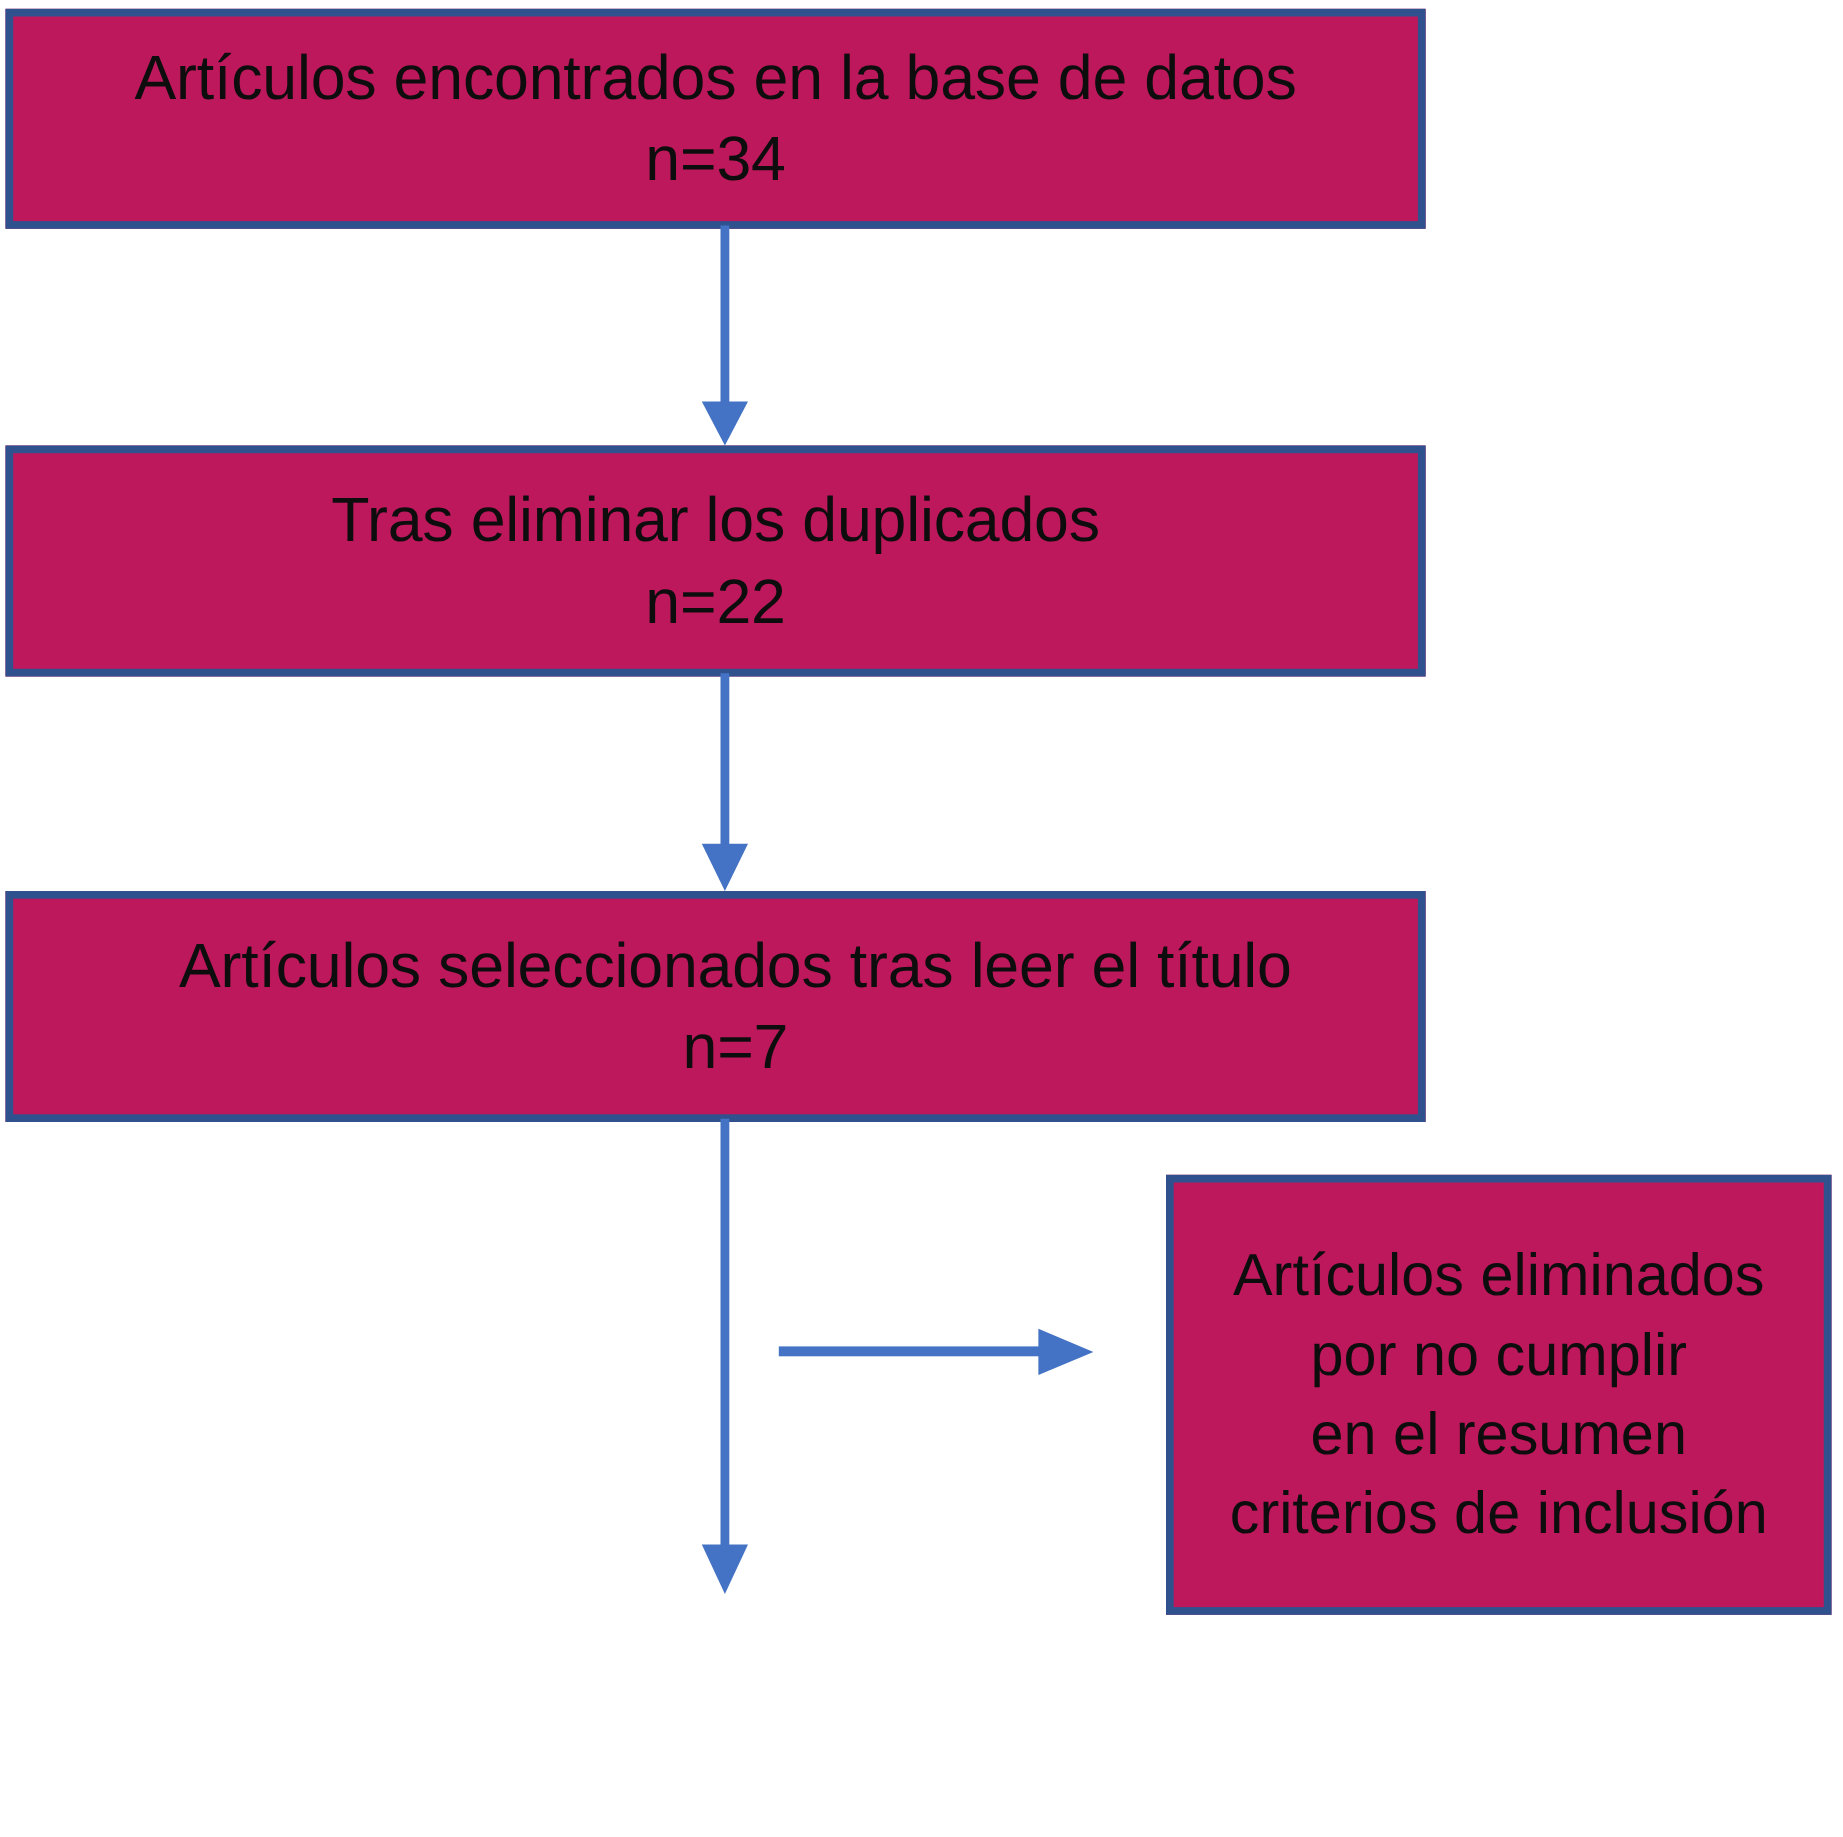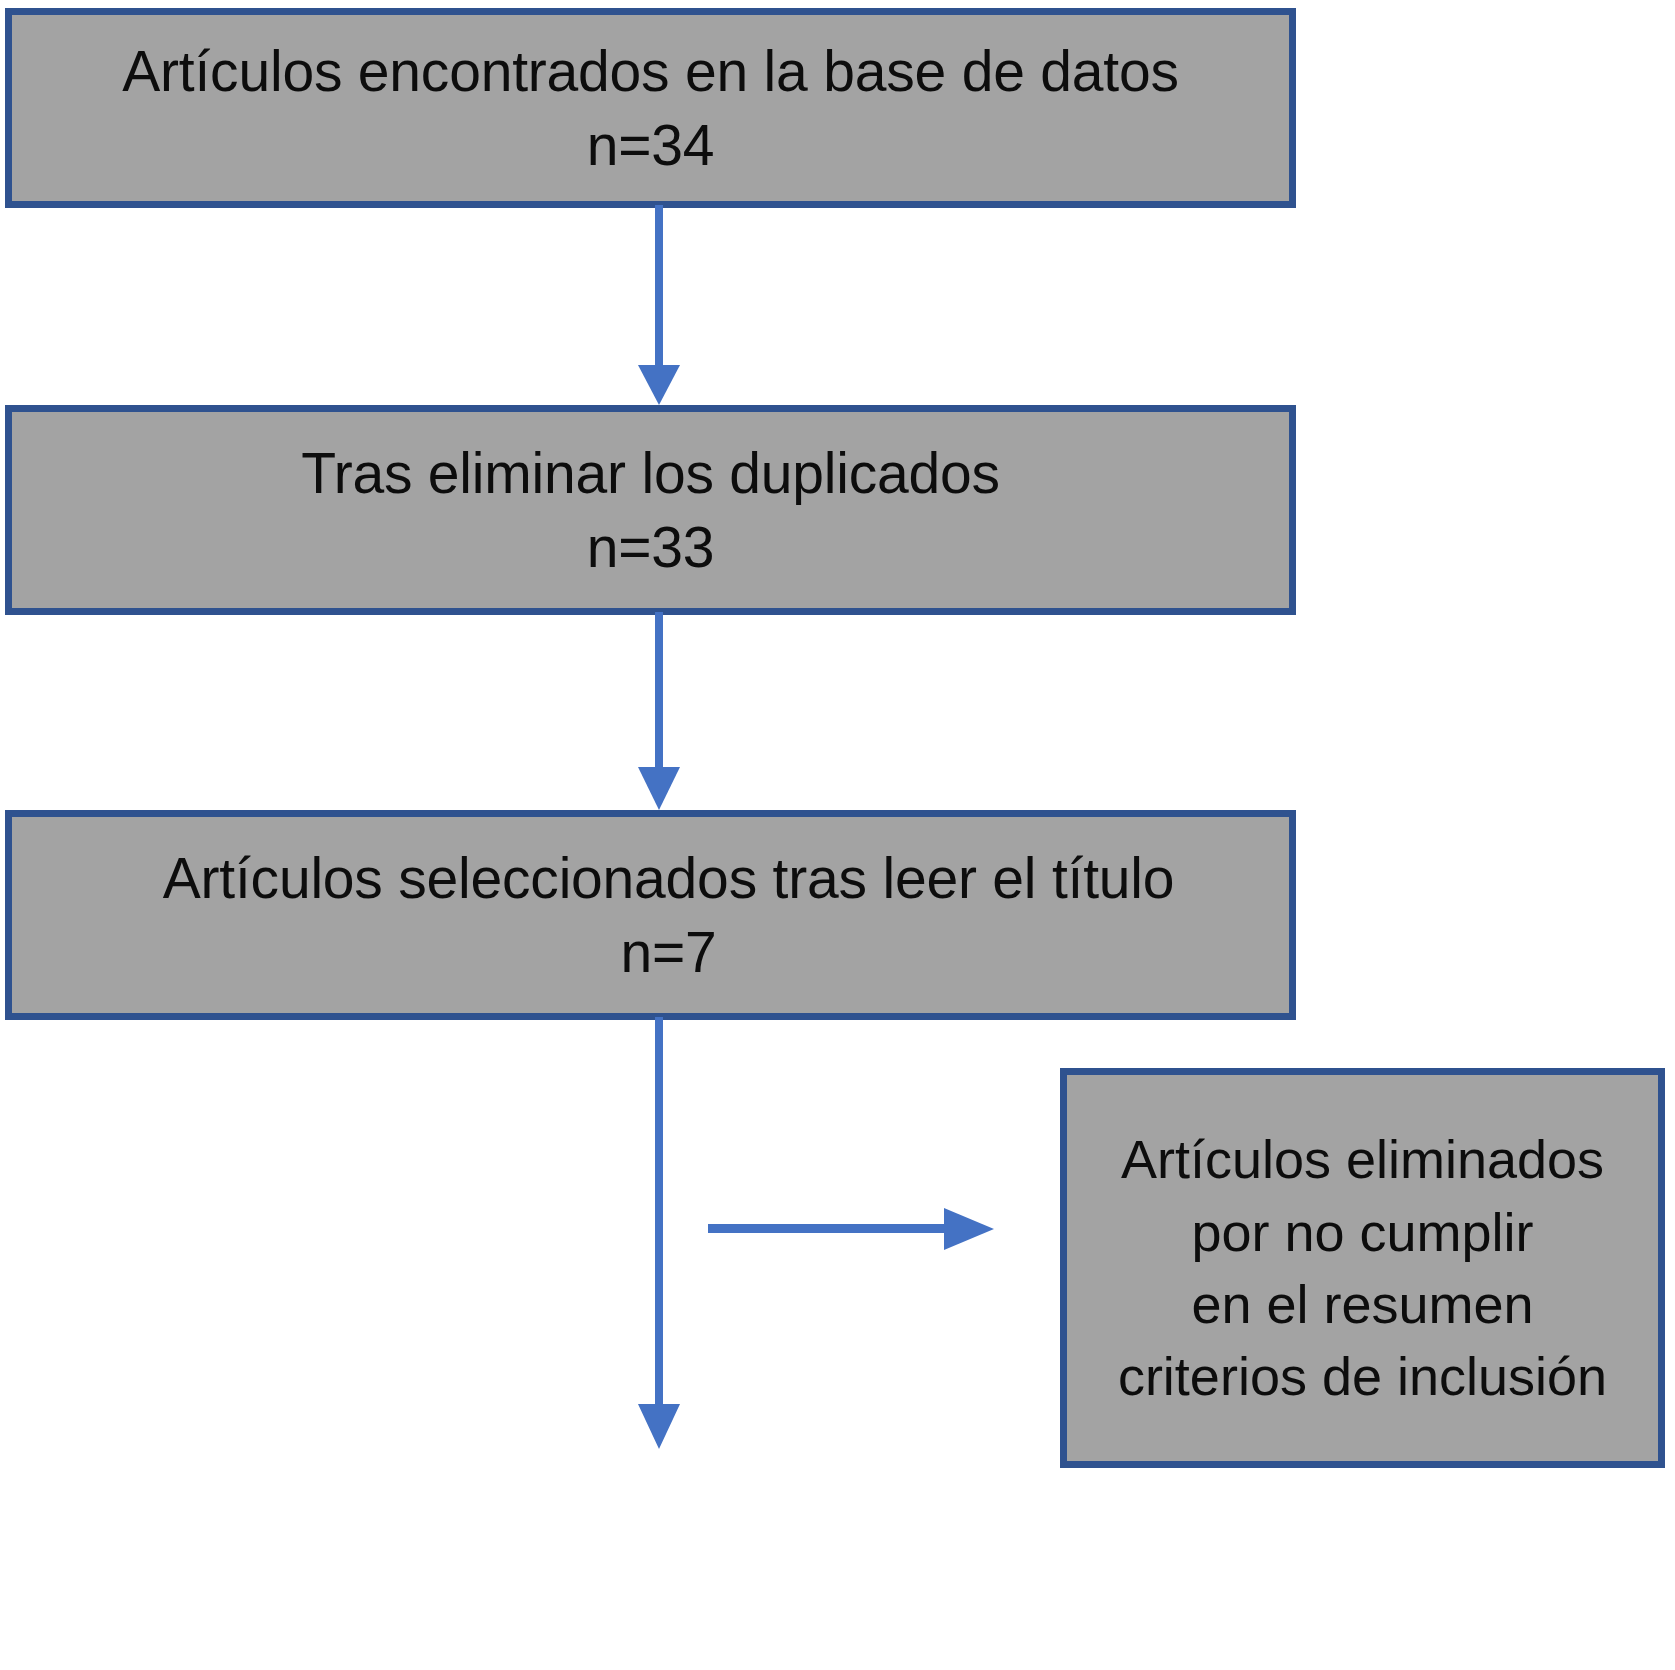--- a/index.html
+++ b/index.html
@@ -14,21 +14,21 @@
     height: 1670px;
     background: #ffffff;
     overflow: hidden;
     font-family: "Liberation Sans", "DejaVu Sans", sans-serif;
   }
 
   
   .flow-box {
     position: absolute;
     box-sizing: border-box;
-    background: #a3a3a3;
+    background: #be185d;
     border: 7px solid #2F528F;
     display: flex;
     flex-direction: column;
     align-items: center;
     justify-content: center;
     text-align: center;
   }
   .flow-box .line {
     color: #0d0d0d;
     line-height: 1.30;
@@ -77,21 +77,21 @@
 
   <div class="arrow-v" style="left:614px; top:205px; width:90px; height:205px;">
     <svg width="90" height="205" viewBox="0 0 90 205" aria-hidden="true">
       <rect x="41" y="0" width="8" height="165" fill="#4472C4"></rect>
       <polygon points="24,160 66,160 45,200" fill="#4472C4"></polygon>
     </svg>
   </div>
 
   <div class="flow-box box-main" id="box-dedup">
     <div class="line">Tras eliminar los duplicados</div>
-    <div class="line">n=33</div>
+    <div class="line">n=22</div>
   </div>
 
   <div class="arrow-v" style="left:614px; top:612px; width:90px; height:205px;">
     <svg width="90" height="205" viewBox="0 0 90 205" aria-hidden="true">
       <rect x="41" y="0" width="8" height="160" fill="#4472C4"></rect>
       <polygon points="24,155 66,155 45,198" fill="#4472C4"></polygon>
     </svg>
   </div>
 
   <div class="flow-box box-main" id="box-title">

